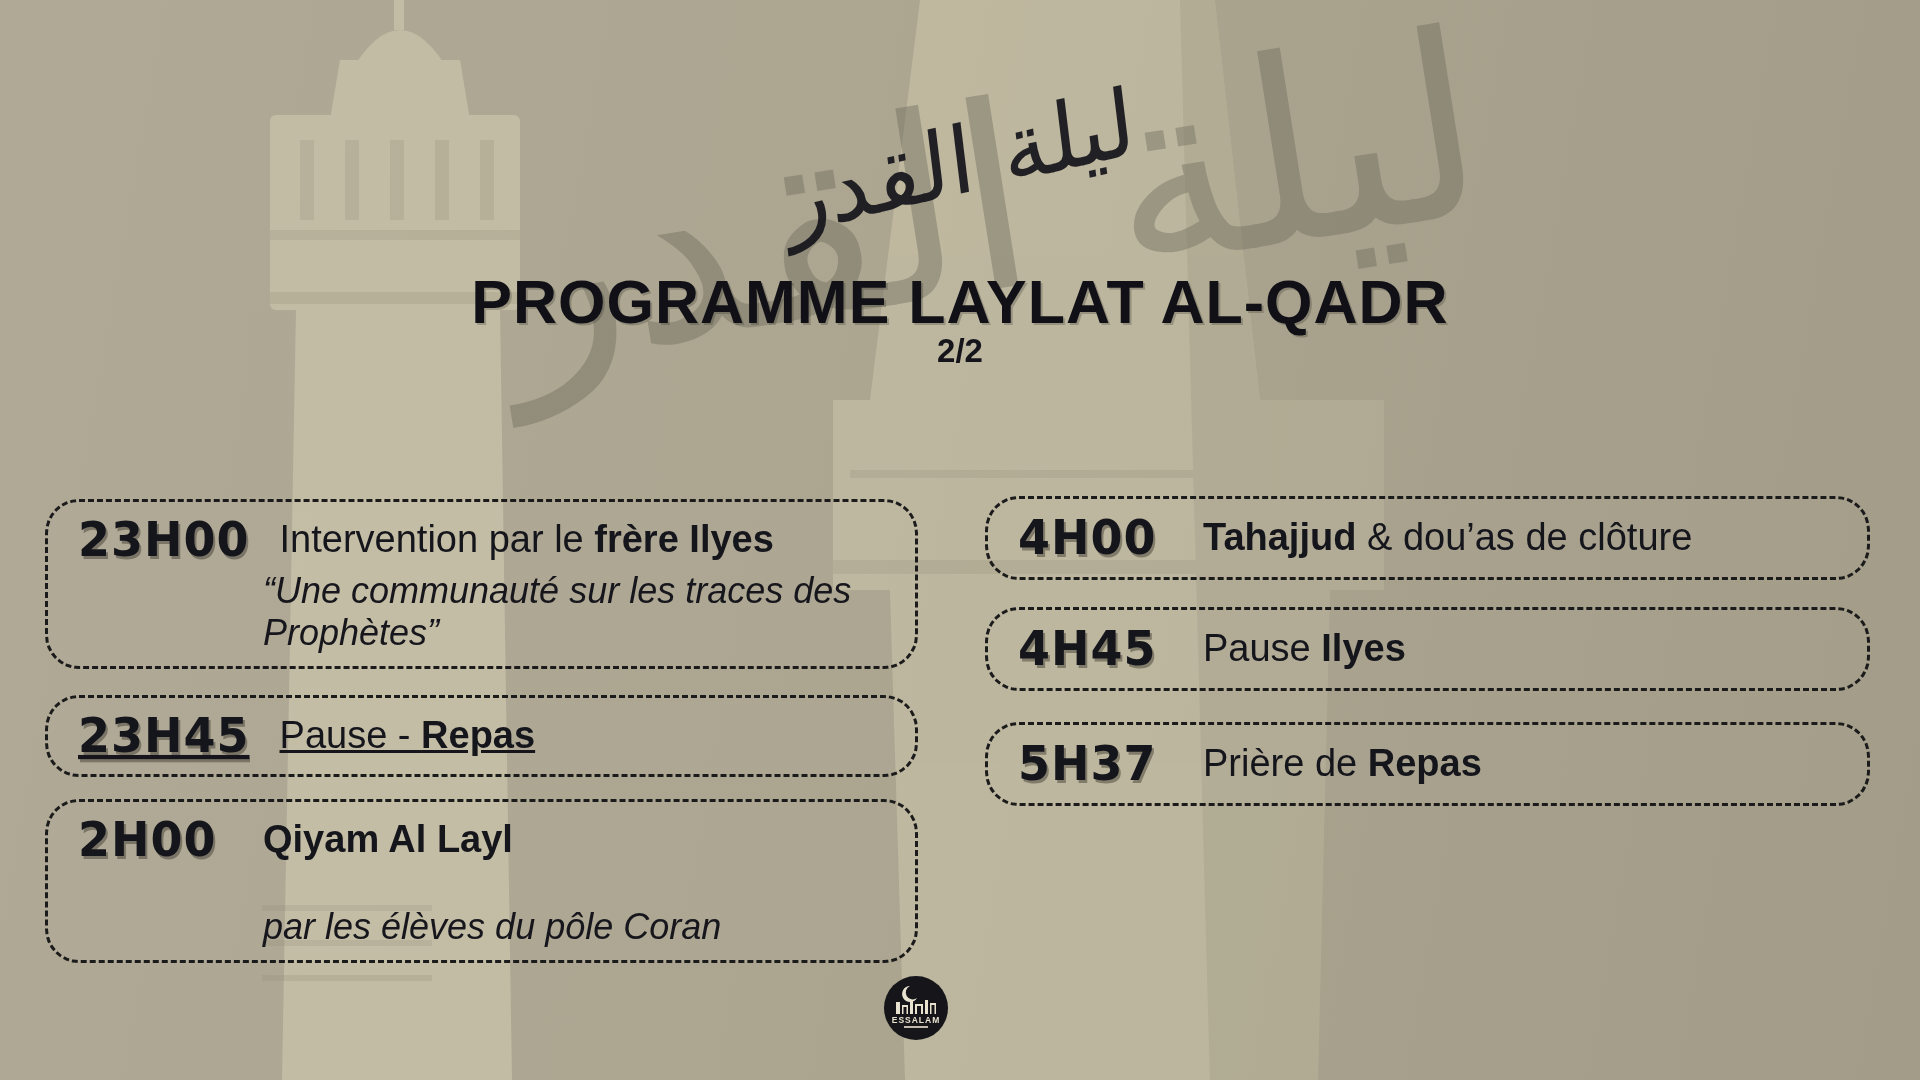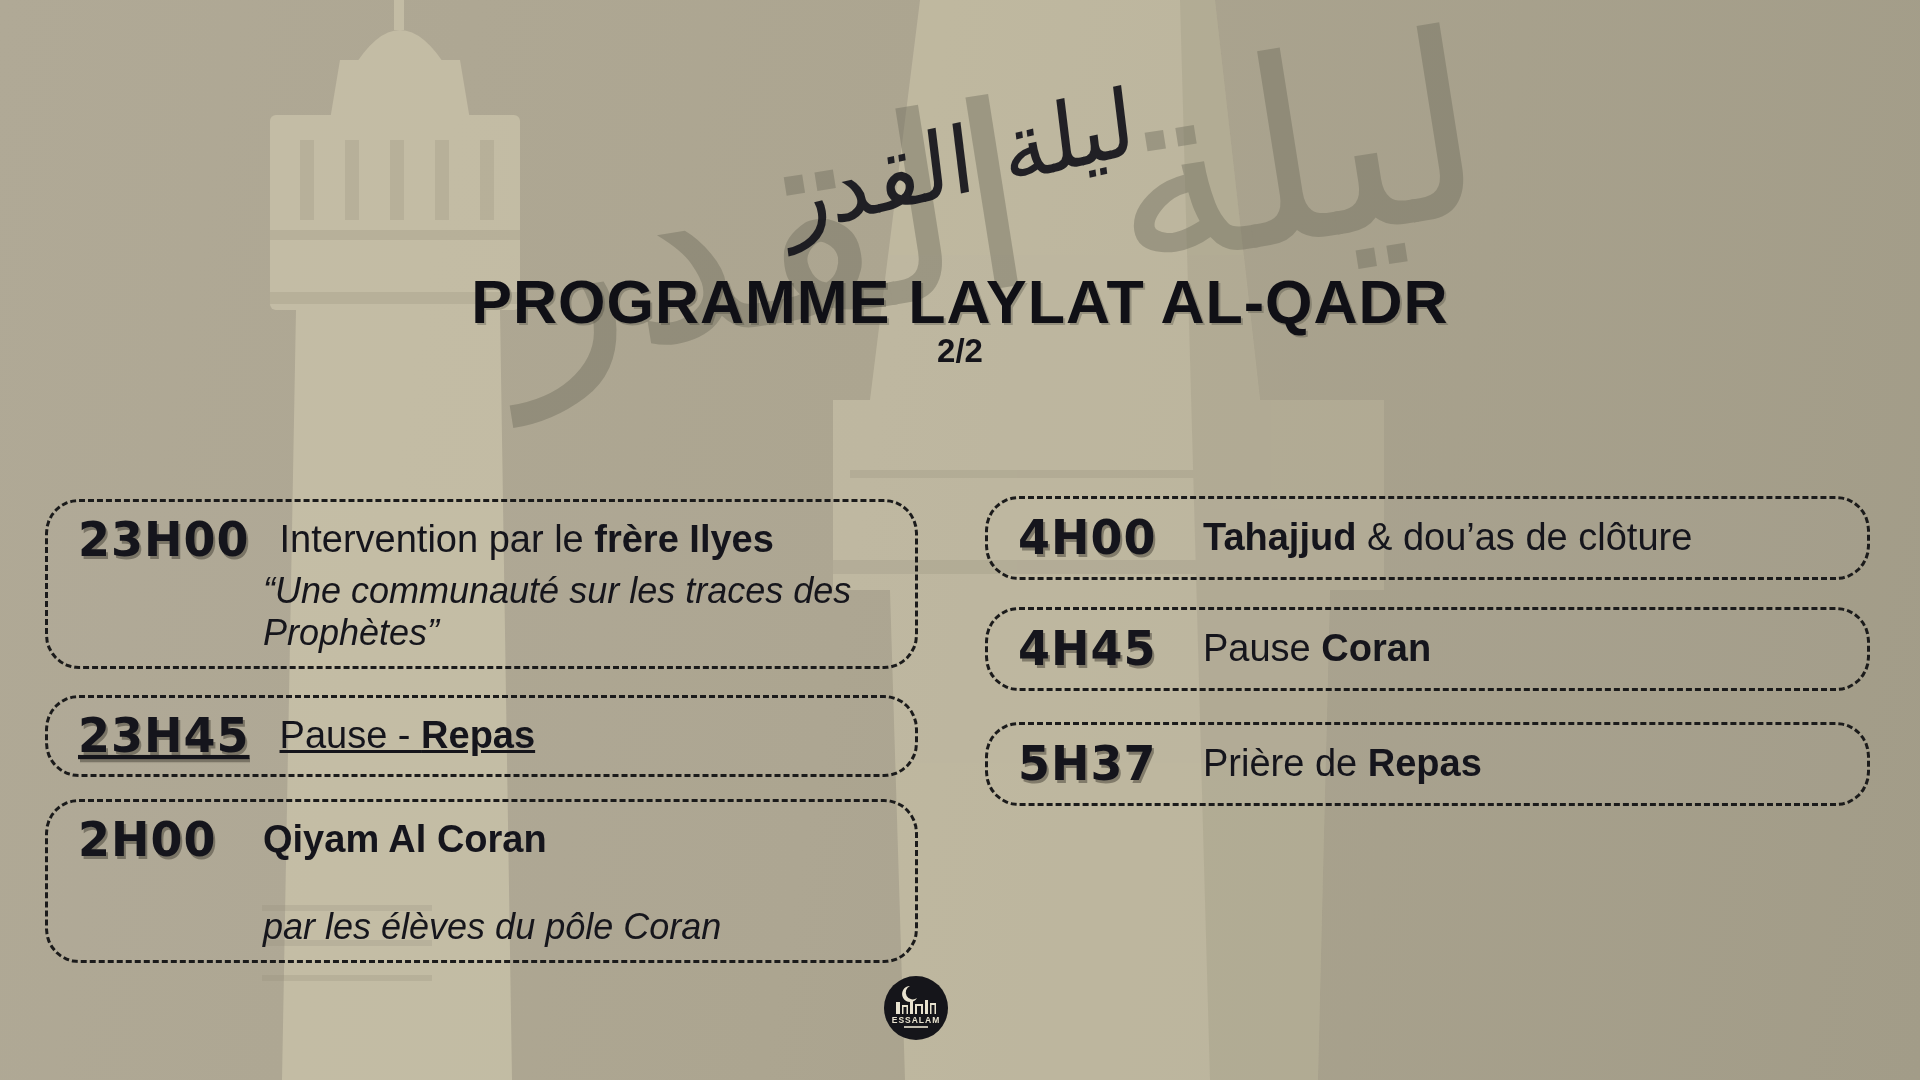--- a/index.html
+++ b/index.html
@@ -124,38 +124,38 @@
       <div class="box-main">
         <span class="time">23H45</span>
         <span class="label"><span>Pause - </span><span class="b">Repas</span></span>
       </div>
 
     </div>
 
     <div class="box">
       <div class="box-main">
         <span class="time">2H00</span>
-        <span class="label"><span class="b">Qiyam Al Coran</span></span>
+        <span class="label"><span class="b">Qiyam Al Layl</span></span>
       </div>
       <div class="box-subtitle">par les élèves du pôle Coran</div>
     </div>
   </div>
   <div class="col col-right">
     <div class="box">
       <div class="box-main">
         <span class="time">4H00</span>
         <span class="label"><span class="b">Tahajjud</span><span> &amp; dou’as de clôture</span></span>
       </div>
 
     </div>
 
     <div class="box">
       <div class="box-main">
         <span class="time">4H45</span>
-        <span class="label"><span>Pause </span><span class="b">Coran</span></span>
+        <span class="label"><span>Pause </span><span class="b">Ilyes</span></span>
       </div>
 
     </div>
 
     <div class="box">
       <div class="box-main">
         <span class="time">5H37</span>
         <span class="label"><span>Prière de </span><span class="b">Repas</span></span>
       </div>
 

